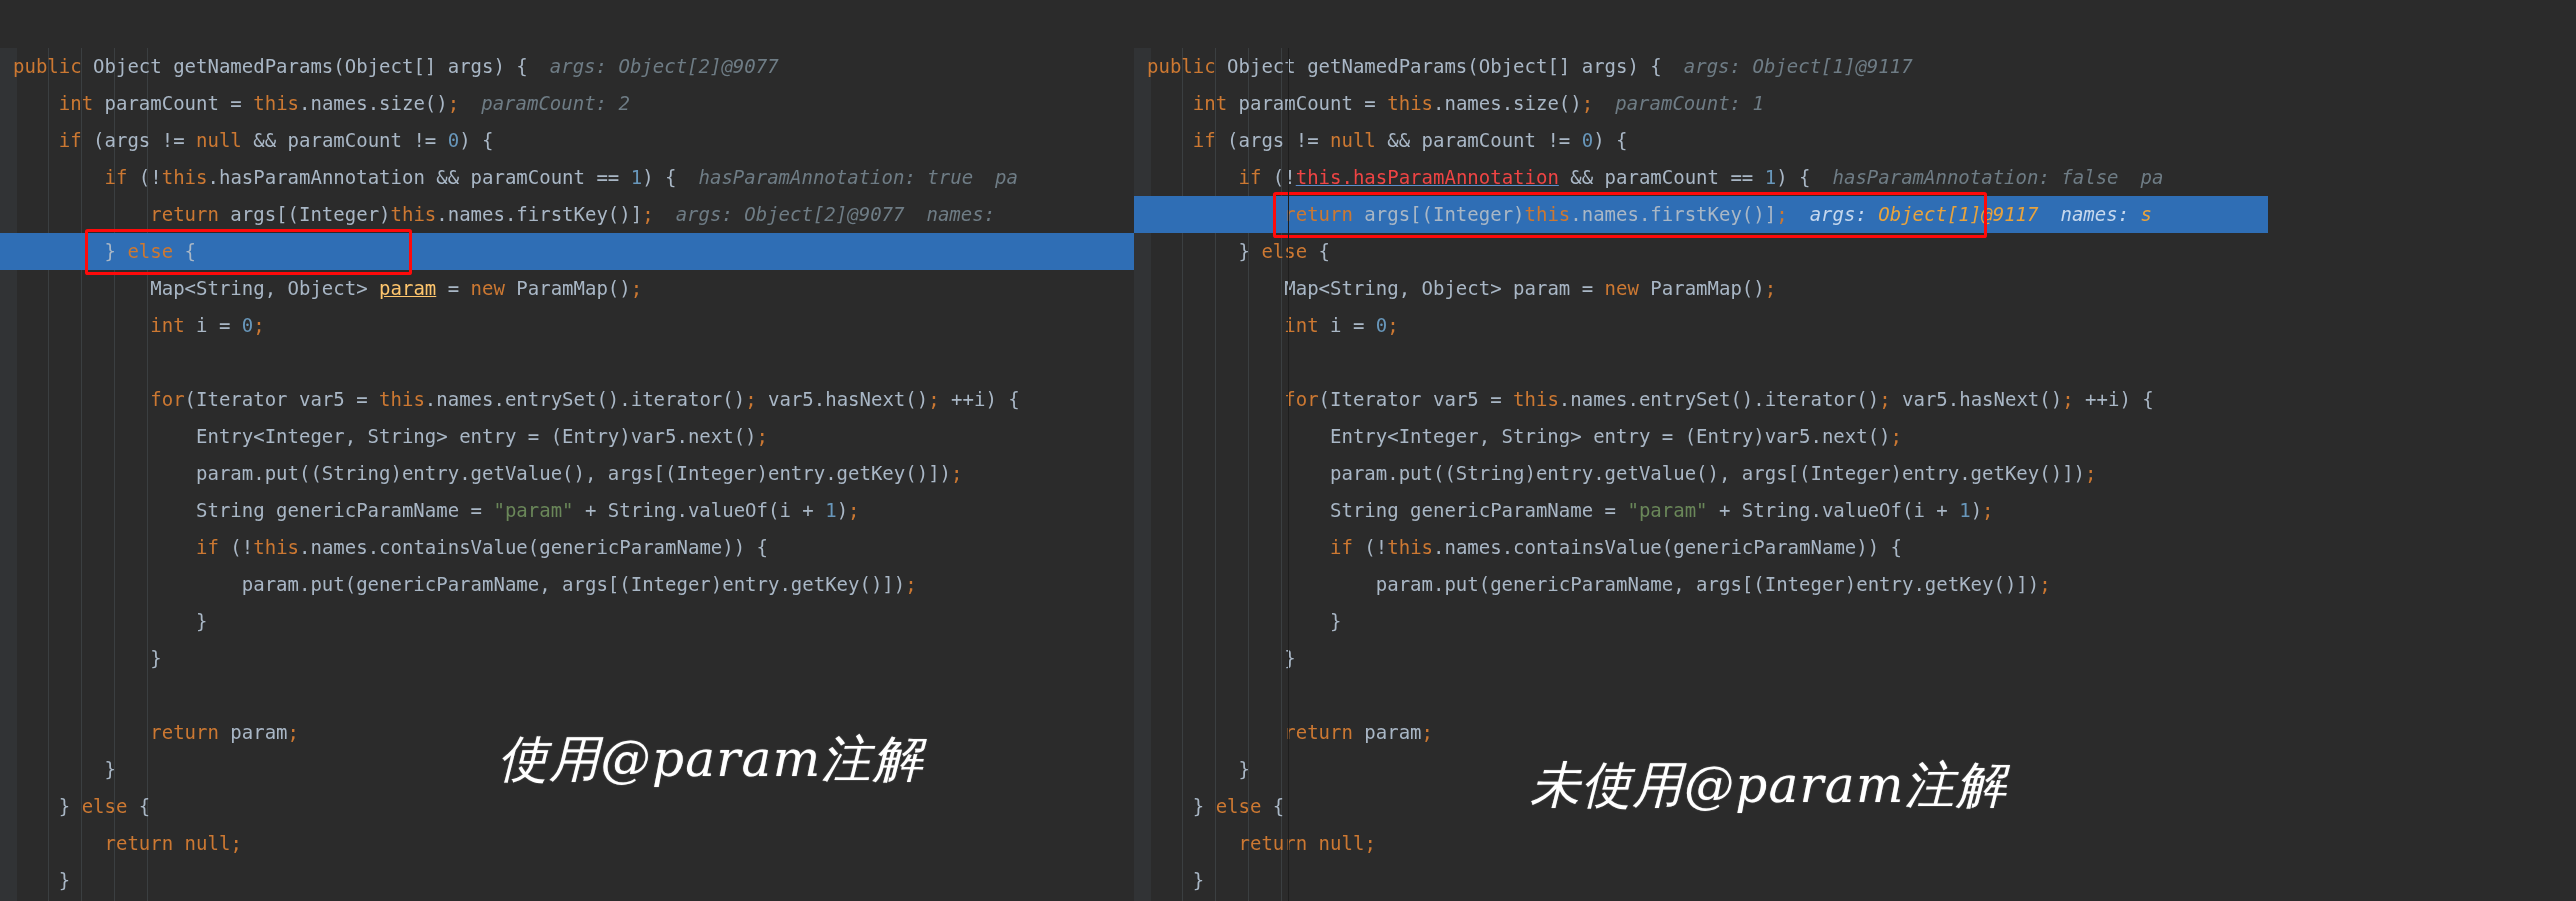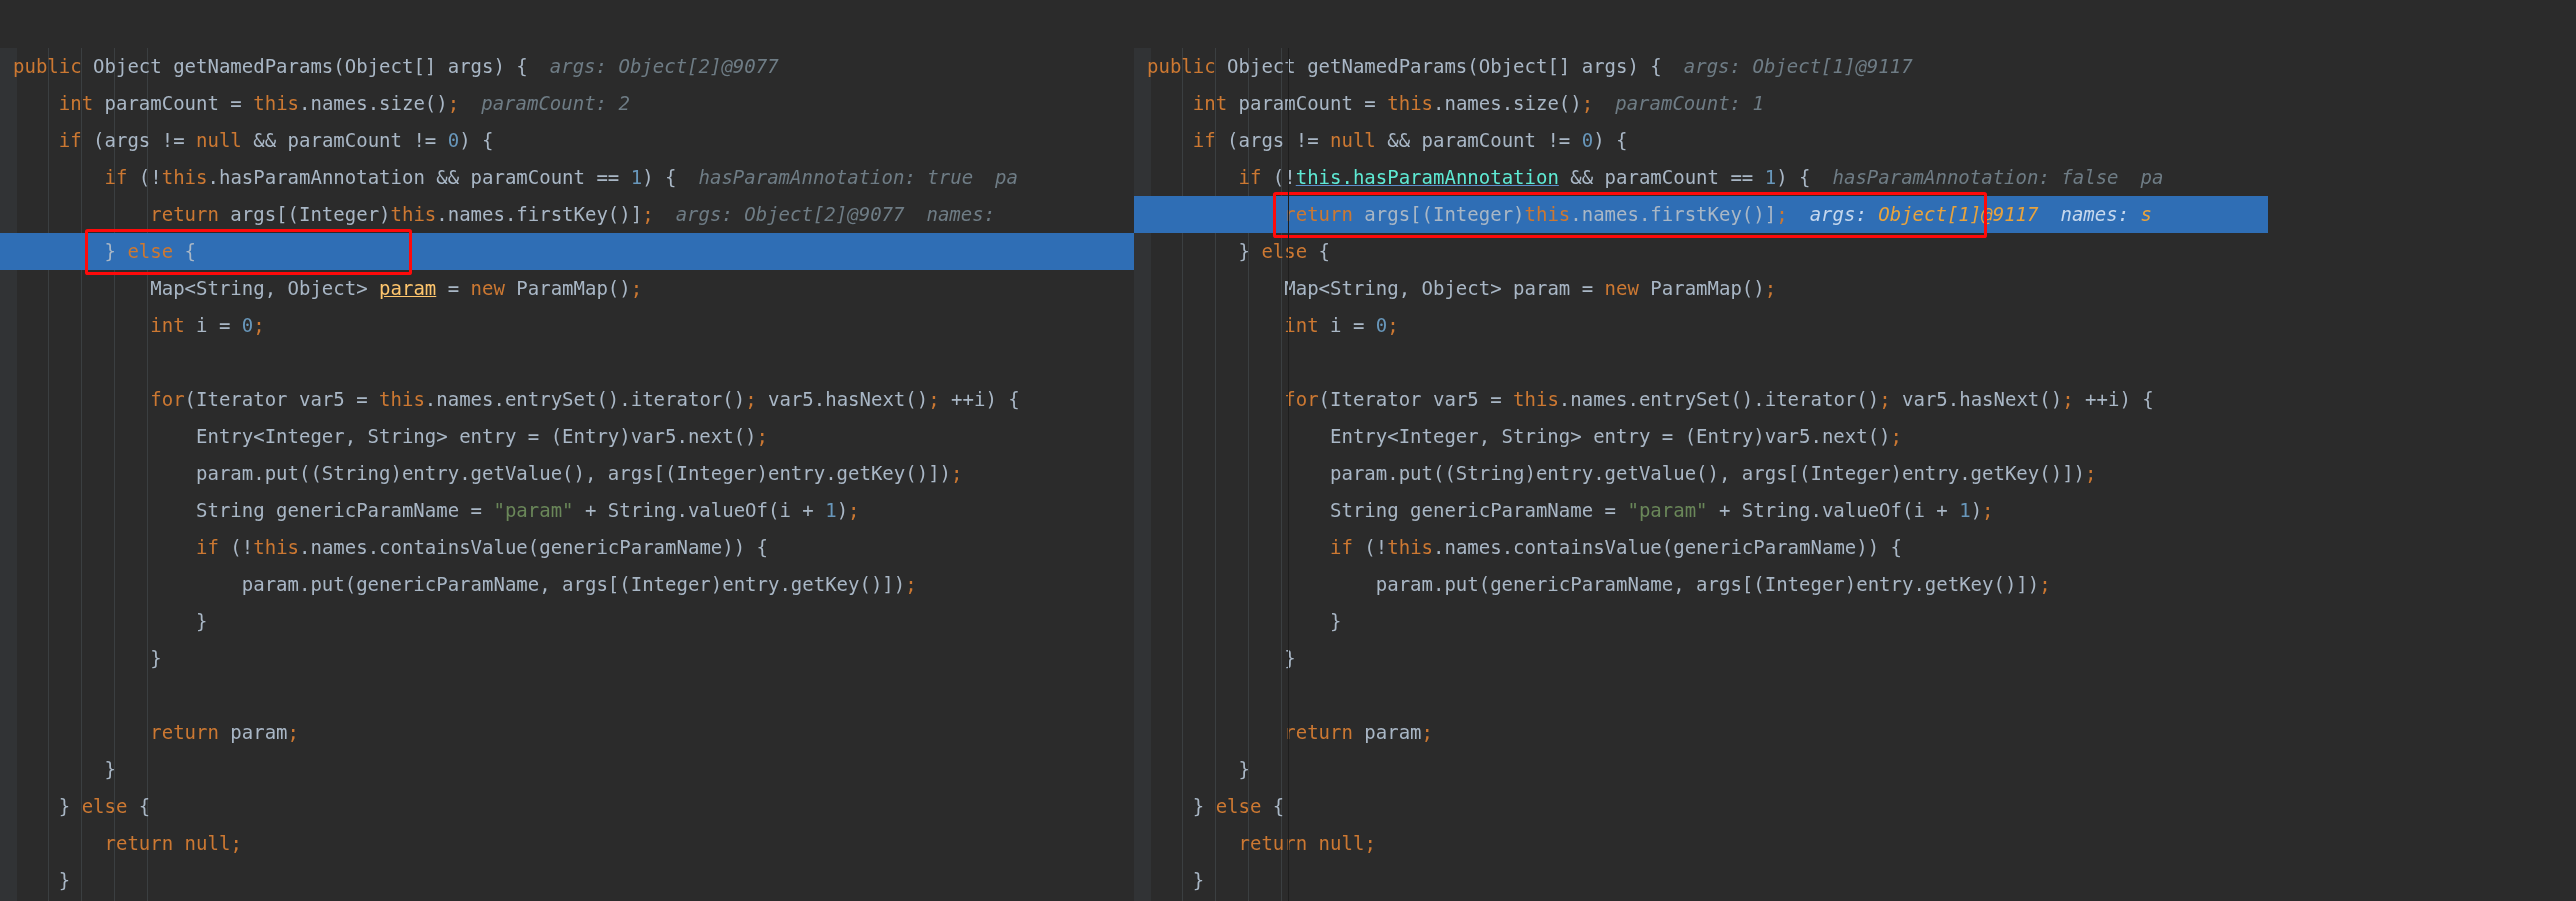--- a/index.html
+++ b/index.html
@@ -91,21 +91,21 @@
   .txt  { color: #A9B7C6; }       
   .num  { color: #6897BB; }       
   .str  { color: #6A8759; }
   .semi { color: #CC7832; }
   .ident-hl {
     color: #FFC66D;
     text-decoration: underline;
     text-decoration-color: #FFC66D;
   }
   .link-underline {
-    color: #5eead4;
+    color: #ef4444;
     text-decoration: underline;
     text-decoration-color: #5C8FCC;
     text-decoration-thickness: 1.3px;
   }
 
   
   .hint {
     color: #6E7C85;
     font-style: italic;
   }
@@ -157,29 +157,31 @@
 <div class="workspace">
 
   <div class="pane" id="pane-left">
     <div class="gutter"></div>
     <div class="indent-guide" style="left:48px"></div>
     <div class="indent-guide" style="left:81px"></div>
     <div class="indent-guide" style="left:114px"></div>
     <div class="indent-guide" style="left:147px"></div>
     <div class="code" id="code-left"><div class="line"><span></span><span class="kw">public</span><span class="txt"> </span><span class="txt">Object getNamedParams(Object[] args) {</span><span class="hint-gap"></span><span class="hint">args:</span><span class="hint"> </span><span class="hint-val">Object[2]@9077</span></div><div class="line"><span>    </span><span class="kw">int</span><span class="txt"> paramCount = </span><span class="kw">this</span><span class="txt">.names.size()</span><span class="semi">;</span><span class="hint-gap"></span><span class="hint">paramCount:</span><span class="hint"> </span><span class="hint-val">2</span></div><div class="line"><span>    </span><span class="kw">if</span><span class="txt"> (args != </span><span class="kw">null</span><span class="txt"> &amp;&amp; paramCount != </span><span class="num">0</span><span class="txt">) {</span></div><div class="line"><span>        </span><span class="kw">if</span><span class="txt"> (!</span><span class="kw">this</span><span class="txt">.hasParamAnnotation &amp;&amp; paramCount == </span><span class="num">1</span><span class="txt">) {</span><span class="hint-gap"></span><span class="hint">hasParamAnnotation:</span><span class="hint"> </span><span class="hint-val">true</span><span class="hint-gap"></span><span class="hint">pa</span></div><div class="line"><span>            </span><span class="kw">return</span><span class="txt"> args[(Integer)</span><span class="kw">this</span><span class="txt">.names.firstKey()]</span><span class="semi">;</span><span class="hint-gap"></span><span class="hint">args:</span><span class="hint"> </span><span class="hint-val">Object[2]@9077</span><span class="hint-gap"></span><span class="hint">names:</span></div><div class="line hl" style="width: 1288px;"><span>        </span><span class="txt">} </span><span class="kw">else</span><span class="txt"> {</span></div><div class="line"><span>            </span><span class="txt">Map&lt;String, Object&gt; </span><span class="ident-hl">param</span><span class="txt"> = </span><span class="kw">new</span><span class="txt"> ParamMap()</span><span class="semi">;</span></div><div class="line"><span>            </span><span class="kw">int</span><span class="txt"> i = </span><span class="num">0</span><span class="semi">;</span></div><div class="line"><span></span></div><div class="line"><span>            </span><span class="kw">for</span><span class="txt">(Iterator var5 = </span><span class="kw">this</span><span class="txt">.names.entrySet().iterator()</span><span class="semi">;</span><span class="txt"> var5.hasNext()</span><span class="semi">;</span><span class="txt"> ++i) {</span></div><div class="line"><span>                </span><span class="txt">Entry&lt;Integer, String&gt; entry = (Entry)var5.next()</span><span class="semi">;</span></div><div class="line"><span>                </span><span class="txt">param.put((String)entry.getValue(), args[(Integer)entry.getKey()])</span><span class="semi">;</span></div><div class="line"><span>                </span><span class="txt">String genericParamName = </span><span class="str">"param"</span><span class="txt"> + String.valueOf(i + </span><span class="num">1</span><span class="txt">)</span><span class="semi">;</span></div><div class="line"><span>                </span><span class="kw">if</span><span class="txt"> (!</span><span class="kw">this</span><span class="txt">.names.containsValue(genericParamName)) {</span></div><div class="line"><span>                    </span><span class="txt">param.put(genericParamName, args[(Integer)entry.getKey()])</span><span class="semi">;</span></div><div class="line"><span>                </span><span class="txt">}</span></div><div class="line"><span>            </span><span class="txt">}</span></div><div class="line"><span></span></div><div class="line"><span>            </span><span class="kw">return</span><span class="txt"> param</span><span class="semi">;</span></div><div class="line"><span>        </span><span class="txt">}</span></div><div class="line"><span>    </span><span class="txt">} </span><span class="kw">else</span><span class="txt"> {</span></div><div class="line"><span>        </span><span class="kw">return</span><span class="txt"> </span><span class="kw">null</span><span class="semi">;</span></div><div class="line"><span>    </span><span class="txt">}</span></div><div class="line"><span></span><span class="txt">}</span></div></div>
     <div class="redbox" id="redbox-left" style="top: 181px; height: 40px; left: 85px; width: 321px;"></div>
+    <div class="caption" id="caption-left" style="left:498px; top:678px;">使用@param注解</div>
   </div>
 
   <div class="pane-divider"></div>
 
   <div class="pane" id="pane-right">
     <div class="gutter"></div>
     <div class="indent-guide" style="left:48px"></div>
     <div class="indent-guide" style="left:81px"></div>
     <div class="indent-guide" style="left:114px"></div>
     <div class="indent-guide" style="left:147px"></div>
     <div class="code" id="code-right"><div class="line"><span></span><span class="kw">public</span><span class="txt"> </span><span class="txt">Object getNamedParams(Object[] args) {</span><span class="hint-gap"></span><span class="hint">args:</span><span class="hint"> </span><span class="hint-val">Object[1]@9117</span></div><div class="line"><span>    </span><span class="kw">int</span><span class="txt"> paramCount = </span><span class="kw">this</span><span class="txt">.names.size()</span><span class="semi">;</span><span class="hint-gap"></span><span class="hint">paramCount:</span><span class="hint"> </span><span class="hint-val">1</span></div><div class="line"><span>    </span><span class="kw">if</span><span class="txt"> (args != </span><span class="kw">null</span><span class="txt"> &amp;&amp; paramCount != </span><span class="num">0</span><span class="txt">) {</span></div><div class="line"><span>        </span><span class="kw">if</span><span class="txt"> (!</span><span class="link-underline">this.hasParamAnnotation</span><span class="txt"> &amp;&amp; paramCount == </span><span class="num">1</span><span class="txt">) {</span><span class="hint-gap"></span><span class="hint">hasParamAnnotation:</span><span class="hint"> </span><span class="hint-val">false</span><span class="hint-gap"></span><span class="hint">pa</span></div><div class="line hl" style="width: 1288px;"><span>            </span><span class="kw">return</span><span class="txt"> args[(Integer)</span><span class="kw">this</span><span class="txt">.names.firstKey()]</span><span class="semi">;</span><span class="hint-gap"></span><span class="hint">args:</span><span class="hint"> </span><span class="hint-val">Object[1]@9117</span><span class="hint-gap"></span><span class="hint">names:</span><span class="hint"> </span><span class="hint-val">s</span></div><div class="line"><span>        </span><span class="txt">} </span><span class="kw">else</span><span class="txt"> {</span></div><div class="line"><span>            </span><span class="txt">Map&lt;String, Object&gt; param = </span><span class="kw">new</span><span class="txt"> ParamMap()</span><span class="semi">;</span></div><div class="line"><span>            </span><span class="kw">int</span><span class="txt"> i = </span><span class="num">0</span><span class="semi">;</span></div><div class="line"><span></span></div><div class="line"><span>            </span><span class="kw">for</span><span class="txt">(Iterator var5 = </span><span class="kw">this</span><span class="txt">.names.entrySet().iterator()</span><span class="semi">;</span><span class="txt"> var5.hasNext()</span><span class="semi">;</span><span class="txt"> ++i) {</span></div><div class="line"><span>                </span><span class="txt">Entry&lt;Integer, String&gt; entry = (Entry)var5.next()</span><span class="semi">;</span></div><div class="line"><span>                </span><span class="txt">param.put((String)entry.getValue(), args[(Integer)entry.getKey()])</span><span class="semi">;</span></div><div class="line"><span>                </span><span class="txt">String genericParamName = </span><span class="str">"param"</span><span class="txt"> + String.valueOf(i + </span><span class="num">1</span><span class="txt">)</span><span class="semi">;</span></div><div class="line"><span>                </span><span class="kw">if</span><span class="txt"> (!</span><span class="kw">this</span><span class="txt">.names.containsValue(genericParamName)) {</span></div><div class="line"><span>                    </span><span class="txt">param.put(genericParamName, args[(Integer)entry.getKey()])</span><span class="semi">;</span></div><div class="line"><span>                </span><span class="txt">}</span></div><div class="line"><span>            </span><span class="txt">}</span></div><div class="line"><span></span></div><div class="line"><span>            </span><span class="kw">return</span><span class="txt"> param</span><span class="semi">;</span></div><div class="line"><span>        </span><span class="txt">}</span></div><div class="line"><span>    </span><span class="txt">} </span><span class="kw">else</span><span class="txt"> {</span></div><div class="line"><span>        </span><span class="kw">return</span><span class="txt"> </span><span class="kw">null</span><span class="semi">;</span></div><div class="line"><span>    </span><span class="txt">}</span></div><div class="line"><span></span><span class="txt">}</span></div></div>
     <div class="redbox" id="redbox-right" style="top: 144px; height: 40px; left: 139px; width: 708px;"></div>
+    <div class="caption" id="caption-right" style="left:396px; top:704px;">未使用@param注解</div>
   </div>
 
   <div class="watermark">https://else.csdn.net/qq_42002006</div>
 </div>
 
 
 </body></html>

